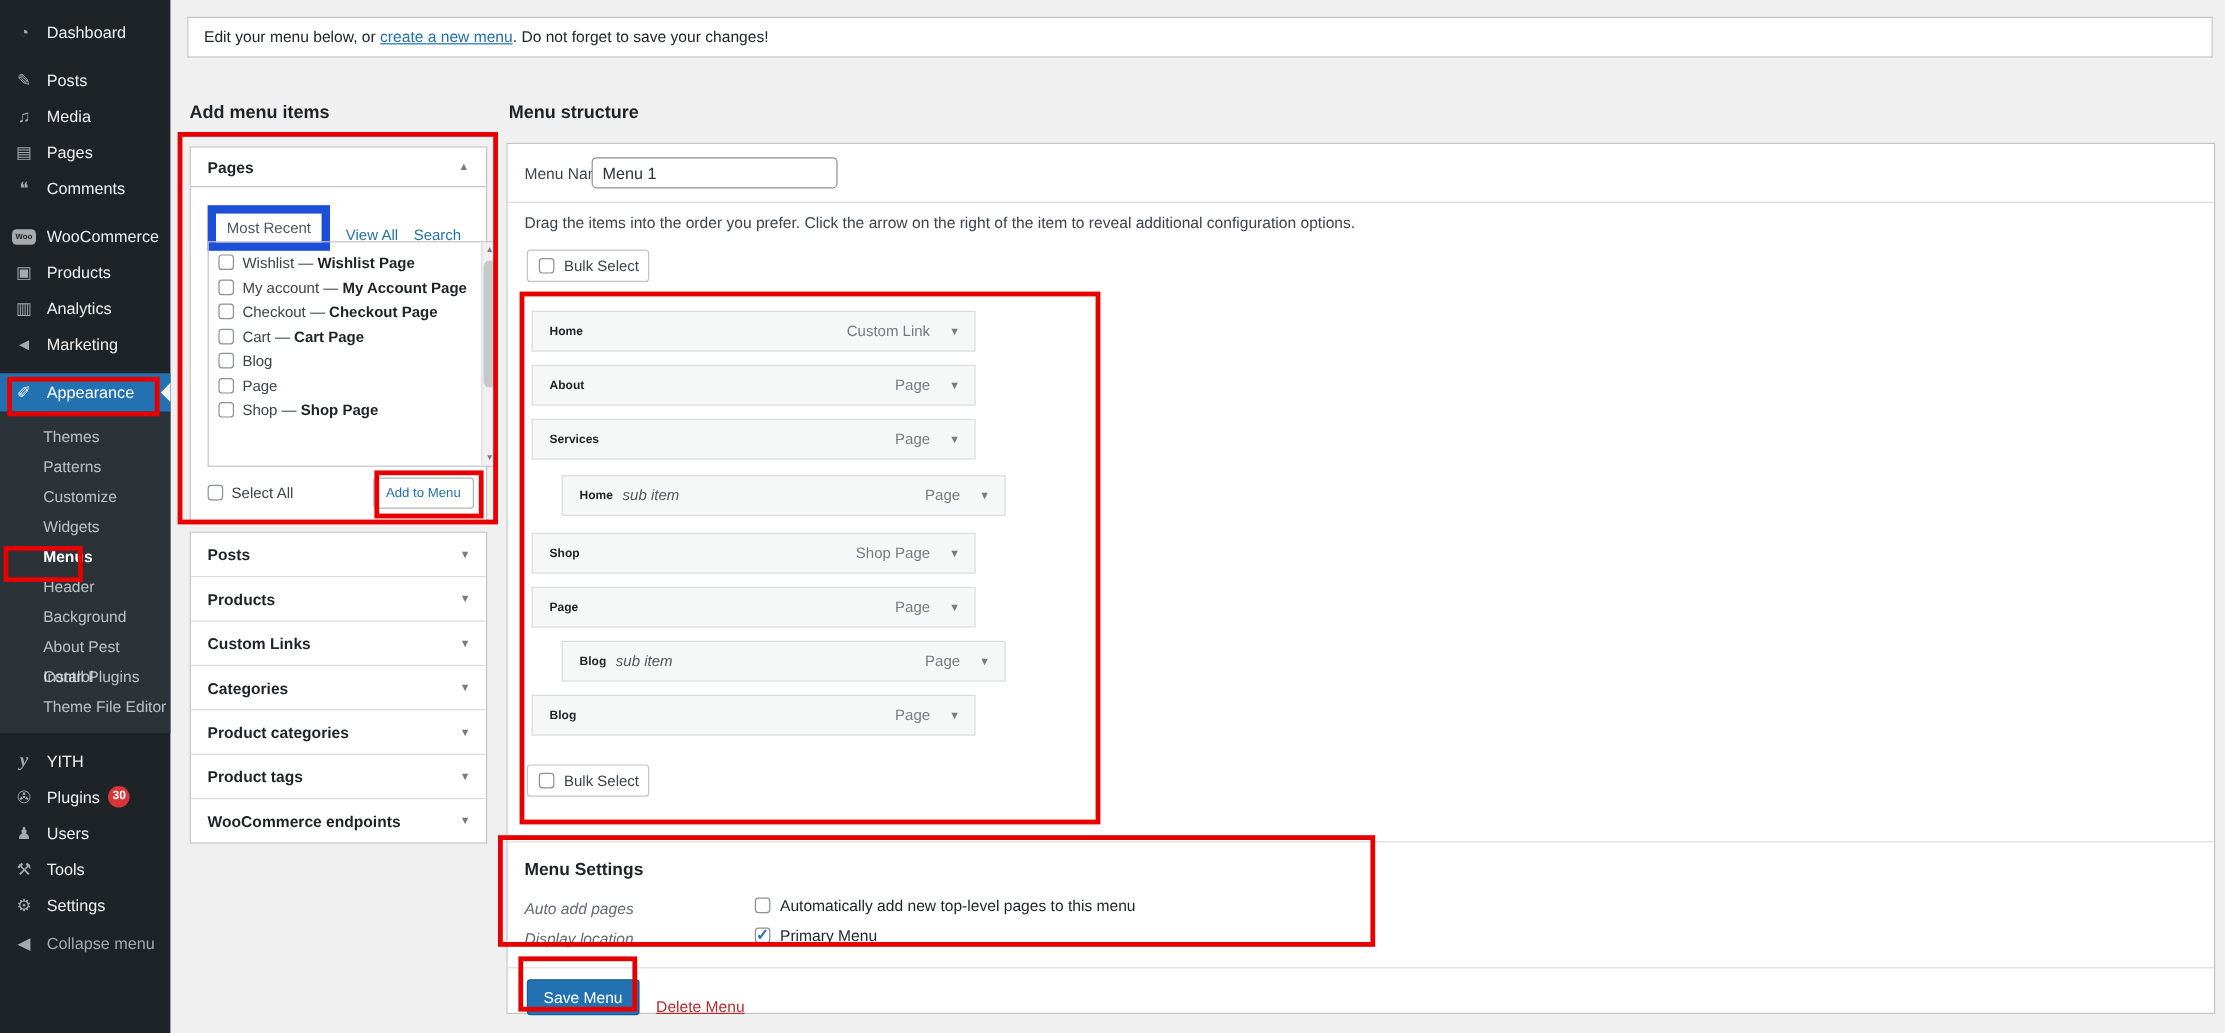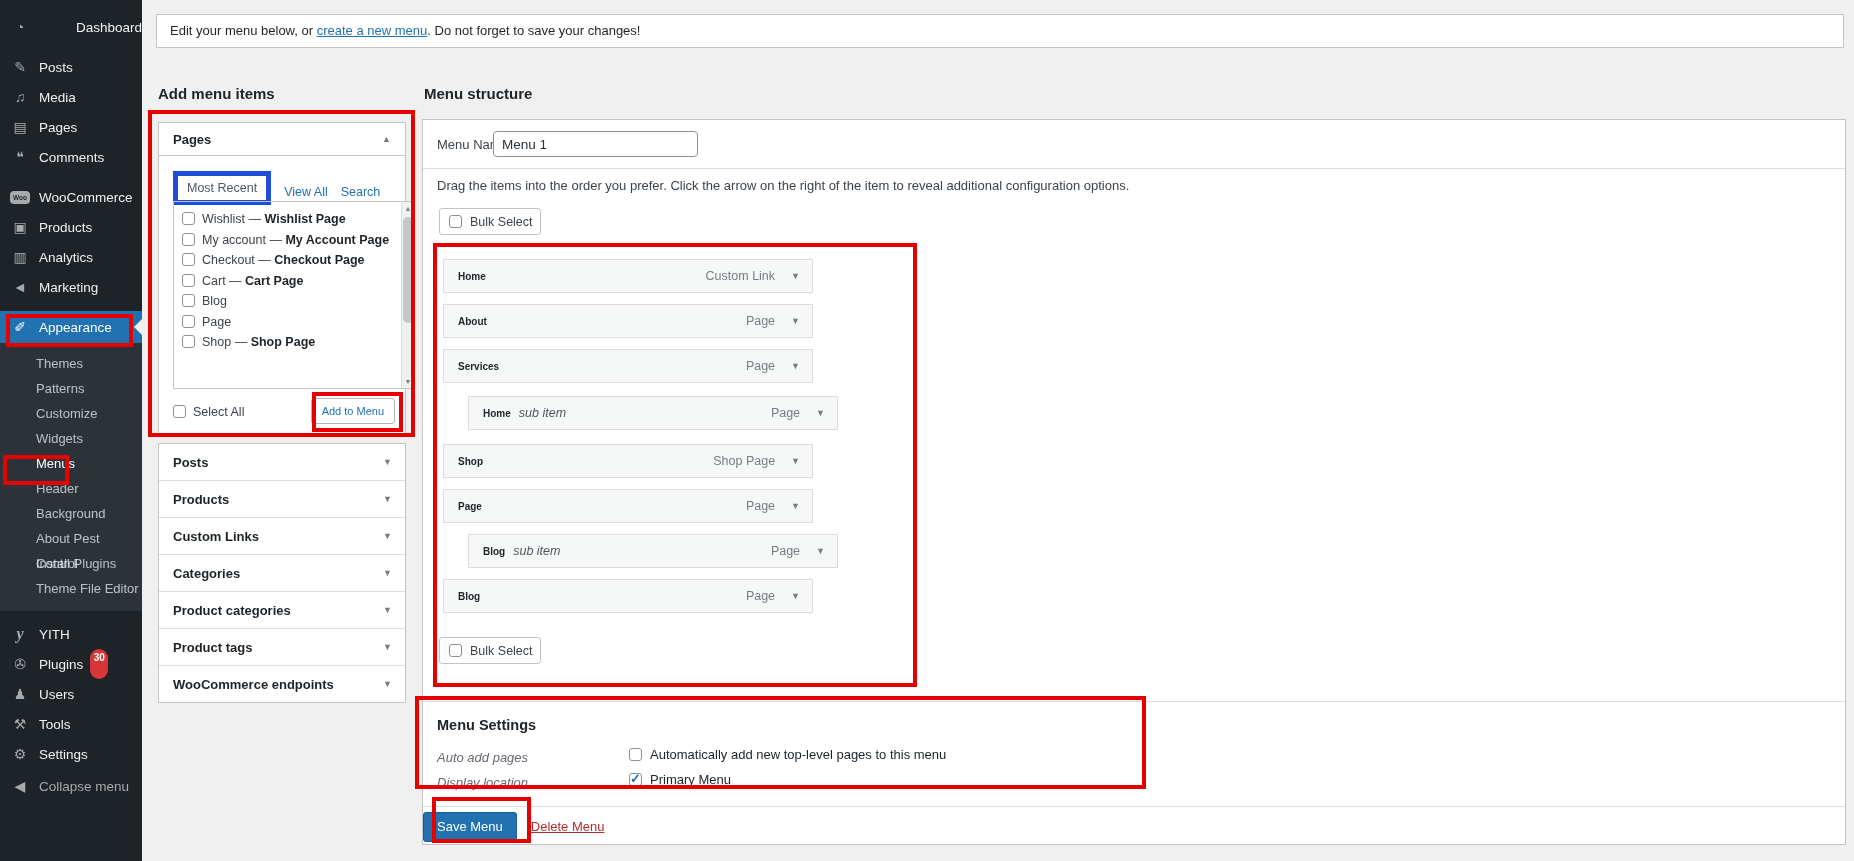--- a/index.html
+++ b/index.html
@@ -3,30 +3,30 @@
 <meta charset="utf-8">
 <style>
   * { margin:0; padding:0; box-sizing:border-box; }
   html,body { width:1854px; height:861px; overflow:hidden; }
   body { font-family:"Liberation Sans", sans-serif; background:#f0f0f1; position:relative; color:#1d2327; }
 
   
   #sidebar { position:absolute; left:0; top:0; width:142px; height:861px; background:#1d2327; z-index:2; }
   .sb-item { display:flex; align-items:center; height:30px; padding-left:10px; color:#f0f0f1; font-size:13.5px; cursor:pointer; }
   .sb-item .ico { width:20px; margin-right:9px; color:#a7aaad; font-size:14px; text-align:center; flex:0 0 20px; }
-  .sb-item.first { margin-top:12px;justify-content:space-between; }
+  .sb-item.first { margin-top:12px; }
   .gap { height:10px; }
   .sb-item.current-parent { background:#2271b1; color:#fff; height:32px; position:relative; }
   .sb-item.current-parent .ico { color:#fff; }
   .sb-item.current-parent::after { content:""; position:absolute; right:0; top:50%; margin-top:-8px;
     border:8px solid transparent; border-right-color:#f0f0f1; }
   #submenu { background:#2c3338; padding:8px 0 10px 0; }
   .sub-item { display:block; height:25px; line-height:25px; padding-left:36px; font-size:13px; color:rgba(240,246,252,.72); cursor:pointer; }
-  .sub-item.current { color:#fff; font-weight:normal; }
-  .badge { display:inline-block; min-width:18px; height:30px; line-height:18px; border-radius:9px; background:#d63638; color:#fff; font-size:10px; font-weight:bold; text-align:center; margin-left:7px; padding:0 2px; }
+  .sub-item.current { color:#fff; font-weight:bold; }
+  .badge { display:inline-block; min-width:18px; height:18px; line-height:18px; border-radius:9px; background:#d63638; color:#fff; font-size:10px; font-weight:bold; text-align:center; margin-left:7px; padding:0 2px; }
   .i-dashboard::before{content:"◔";} .i-posts::before{content:"✎";} .i-media::before{content:"♫";}
   .i-pages::before{content:"▤";} .i-comments::before{content:"❝";} .i-products::before{content:"▣";}
   .i-analytics::before{content:"▥";} .i-marketing::before{content:"◄";} .i-appearance::before{content:"✐";}
   .i-plugins::before{content:"✇";} .i-users::before{content:"♟";} .i-tools::before{content:"⚒";}
   .i-settings::before{content:"⚙";} .i-collapse::before{content:"◀";}
   .i-yith::before{content:"y"; font-family:"Liberation Serif",serif; font-style:italic; font-weight:bold; font-size:16px;}
   .woo-badge { width:20px; height:13px; border-radius:4px; background:#a7aaad; color:#1d2327; font-size:6.5px; font-weight:bold; display:flex; align-items:center; justify-content:center; }
   .sb-item .ico.woo-wrap { display:flex; justify-content:center; }
   .collapse-txt { color:#a7aaad; }
 
@@ -38,21 +38,21 @@
   #notice a { color:#2271b1; text-decoration:underline; cursor:pointer; }
 
   .section-title { position:absolute; font-size:15px; font-weight:bold; color:#1d2327; z-index:3; }
 
   
   #pages-panel { position:absolute; left:158px; top:122px; width:248px; height:313px; background:#fff; border:1px solid #c3c4c7; z-index:3; }
   #pages-head { height:33px; border-bottom:1px solid #c3c4c7; display:flex; align-items:center; justify-content:space-between; padding:0 14px; cursor:pointer; }
   #pages-head .ttl { font-size:13px; font-weight:bold; }
   .tri { color:#787c82; font-size:9px; }
   #pages-tabs { position:absolute; left:14px; top:48px; display:flex; align-items:flex-end; font-size:12.5px; }
-  .tab-active { border:5px solid #1d4ed8; background:#fff; padding:5px 9px; color:#50575e; cursor:pointer; }
+  .tab-active { border:7px solid #1d4ed8; background:#fff; padding:5px 9px; color:#50575e; cursor:pointer; }
   .tab-link { color:#2271b1; margin-left:13px; padding-bottom:6px; cursor:pointer; }
   #pages-list { position:absolute; left:14px; top:78px; width:242px; height:188px; border:1px solid #c3c4c7; overflow:hidden; padding:7px 16px 0 8px; }
   .pl-item { font-size:12.5px; color:#3c434a; line-height:20.5px; }
   .pl-item b { color:#1d2327; }
   .cb { display:inline-block; width:13px; height:13px; border:1px solid #8c8f94; border-radius:3px; background:#fff; vertical-align:-2px; margin-right:7px; cursor:pointer; position:relative; }
   .cb.checked::after { content:"✓"; position:absolute; left:0px; top:-3px; color:#2271b1; font-size:13px; font-weight:bold; }
   
   #pl-scroll { position:absolute; right:0; top:0; width:13px; height:186px; background:#f0f0f1; border-left:1px solid #dcdcde; }
   .sc-arrow { position:absolute; left:0; width:12px; height:13px; font-size:7px; color:#787c82; text-align:center; line-height:13px; cursor:pointer; }
   #pl-thumb { position:absolute; left:1px; top:15px; width:10px; height:106px; background:#c5c8cb; border-radius:5px; cursor:pointer; }
@@ -79,21 +79,21 @@
   .mi-title { font-size:10px; font-weight:bold; color:#1d2327;text-align:center; }
   .mi-sublbl { font-size:12.5px; font-style:italic; color:#50575e; margin-left:8px; }
   .mi-right { margin-left:auto; display:flex; align-items:center; }
   .mi-type { font-size:12.5px; color:#787c82; margin-right:16px; }
   .mi-row .tri { cursor:pointer; }
   #settings-sec { position:absolute; left:0; top:581px; width:100%; border-top:1px solid #dcdcde; }
   #settings-title { position:absolute; left:14px; top:15px; font-size:14.5px; font-weight:bold; }
   .set-lbl { position:absolute; left:14px; font-size:13px; color:#646970;font-style:italic; }
   .set-ctl { position:absolute; left:206px; font-size:13px; color:#1d2327; display:flex; align-items:center; }
   .set-ctl .cb { margin-right:8px; }
-  #foot-row { position:absolute; left:0; top:686px; width:100%; height:40px; border-top:1px solid #dcdcde; display:flex; align-items:center; }
+  #foot-row { position:absolute; left:0; top:686px; width:100%; height:40px; border-top:1px solid #dcdcde; display:flex; align-items:flex-end; padding-left:16px; }
   #save-btn { height:30px; padding:0 13px; background:#2271b1; border:1px solid #135e96; border-radius:3px; color:#fff; font-size:13px; cursor:pointer; }
   #delete-link { margin-left:14px; font-size:13px; color:#b32d2e; text-decoration:underline; cursor:pointer; }
 </style>
 </head>
 <body>
 
 <div id="sidebar">
   <div class="sb-item first">
       <span class="ico i-dashboard"></span>
       <span>Dashboard</span>

